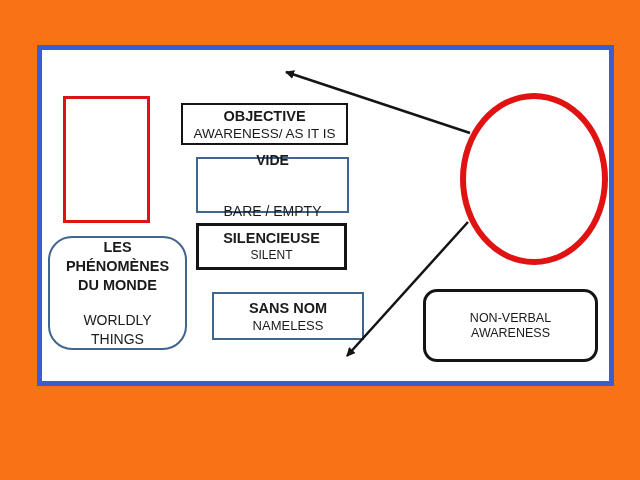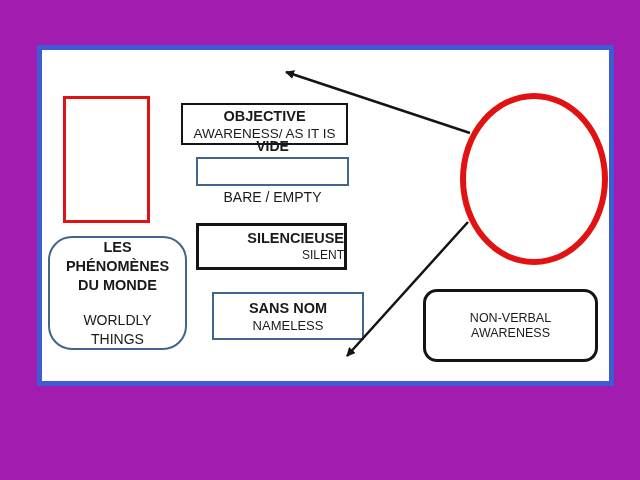--- a/index.html
+++ b/index.html
@@ -6,21 +6,21 @@
   html, body { margin: 0; padding: 0; }
   body {
     width: 640px; height: 480px;
     background: #ffffff;
     font-family: "Liberation Sans", sans-serif;
     color: var(--text, #1a1a1a);
   }
   .page {
     position: relative;
     width: 640px; height: 480px;
-    background: #a21caf;
+    background: #f97316;
     overflow: hidden;
   }
   .frame {
     position: absolute;
     left: 37px; top: 45px;
     width: 577px; height: 341px;
     border: 5px solid var(--frame_blue, #3d5bd3);
     background: #ffffff;
   }
   .red-rect {
@@ -52,30 +52,29 @@
   .box .s { white-space: pre-line; }
 
   .box-objective {
     left: 181px; top: 103px; width: 167px; height: 42px;
     border: 2px solid var(--box_black, #141414);
   }
   .box-objective .t { font-size: 14.5px; line-height: 18px; }
   .box-objective .s { font-size: 13.5px; line-height: 17px; }
 
   .box-vide {
-    left: 196px; top: 157px; width: 153px; height: 29px;
+    left: 196px; top: 157px; width: 153px; height: 56px;
     border: 2px solid var(--box_blue, #41658c);
   }
   .box-vide .t { font-size: 14px; line-height: 18px; }
   .box-vide .s { font-size: 14px; line-height: 18px; margin-top: 33px; }
 
   .box-silencieuse {
     left: 196px; top: 223px; width: 151px; height: 47px;
     border: 3px solid var(--box_black, #141414);
-    align-items: flex-end;
   }
   .box-silencieuse .t { font-size: 14.5px; line-height: 18px; }
   .box-silencieuse .s { font-size: 12px; line-height: 17px; }
 
   .box-sans-nom {
     left: 212px; top: 292px; width: 152px; height: 48px;
     border: 2px solid var(--box_blue, #41658c);
   }
   .box-sans-nom .t { font-size: 14.5px; line-height: 18px; }
   .box-sans-nom .s { font-size: 13px; line-height: 17px; }

